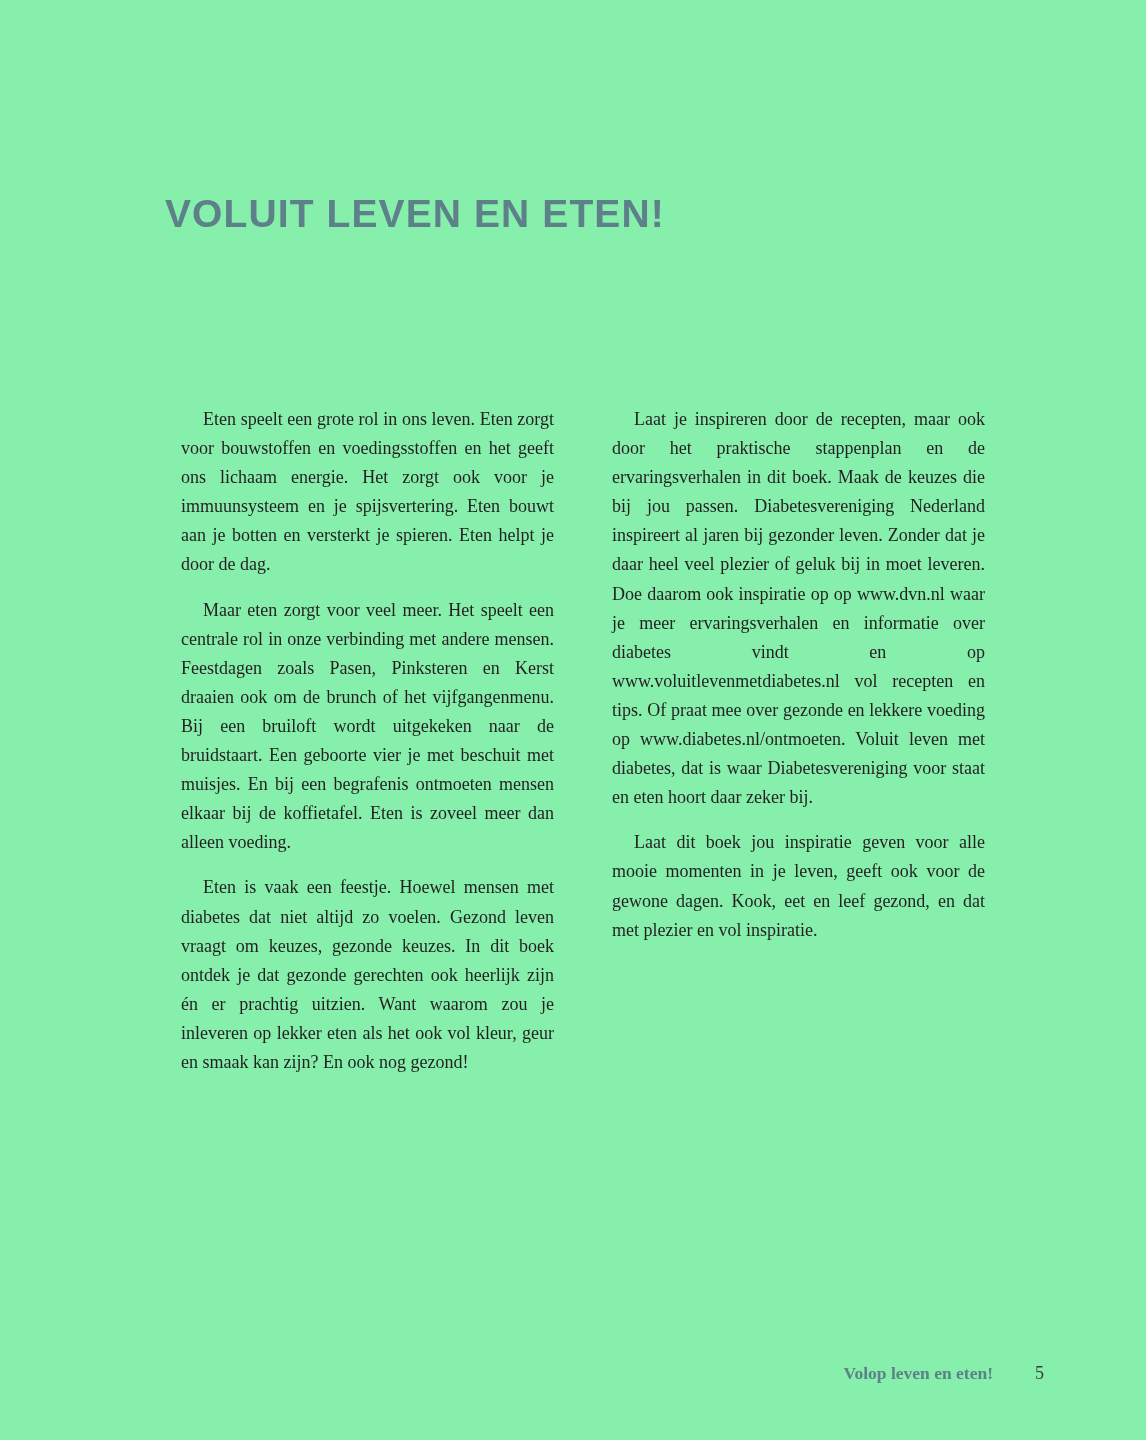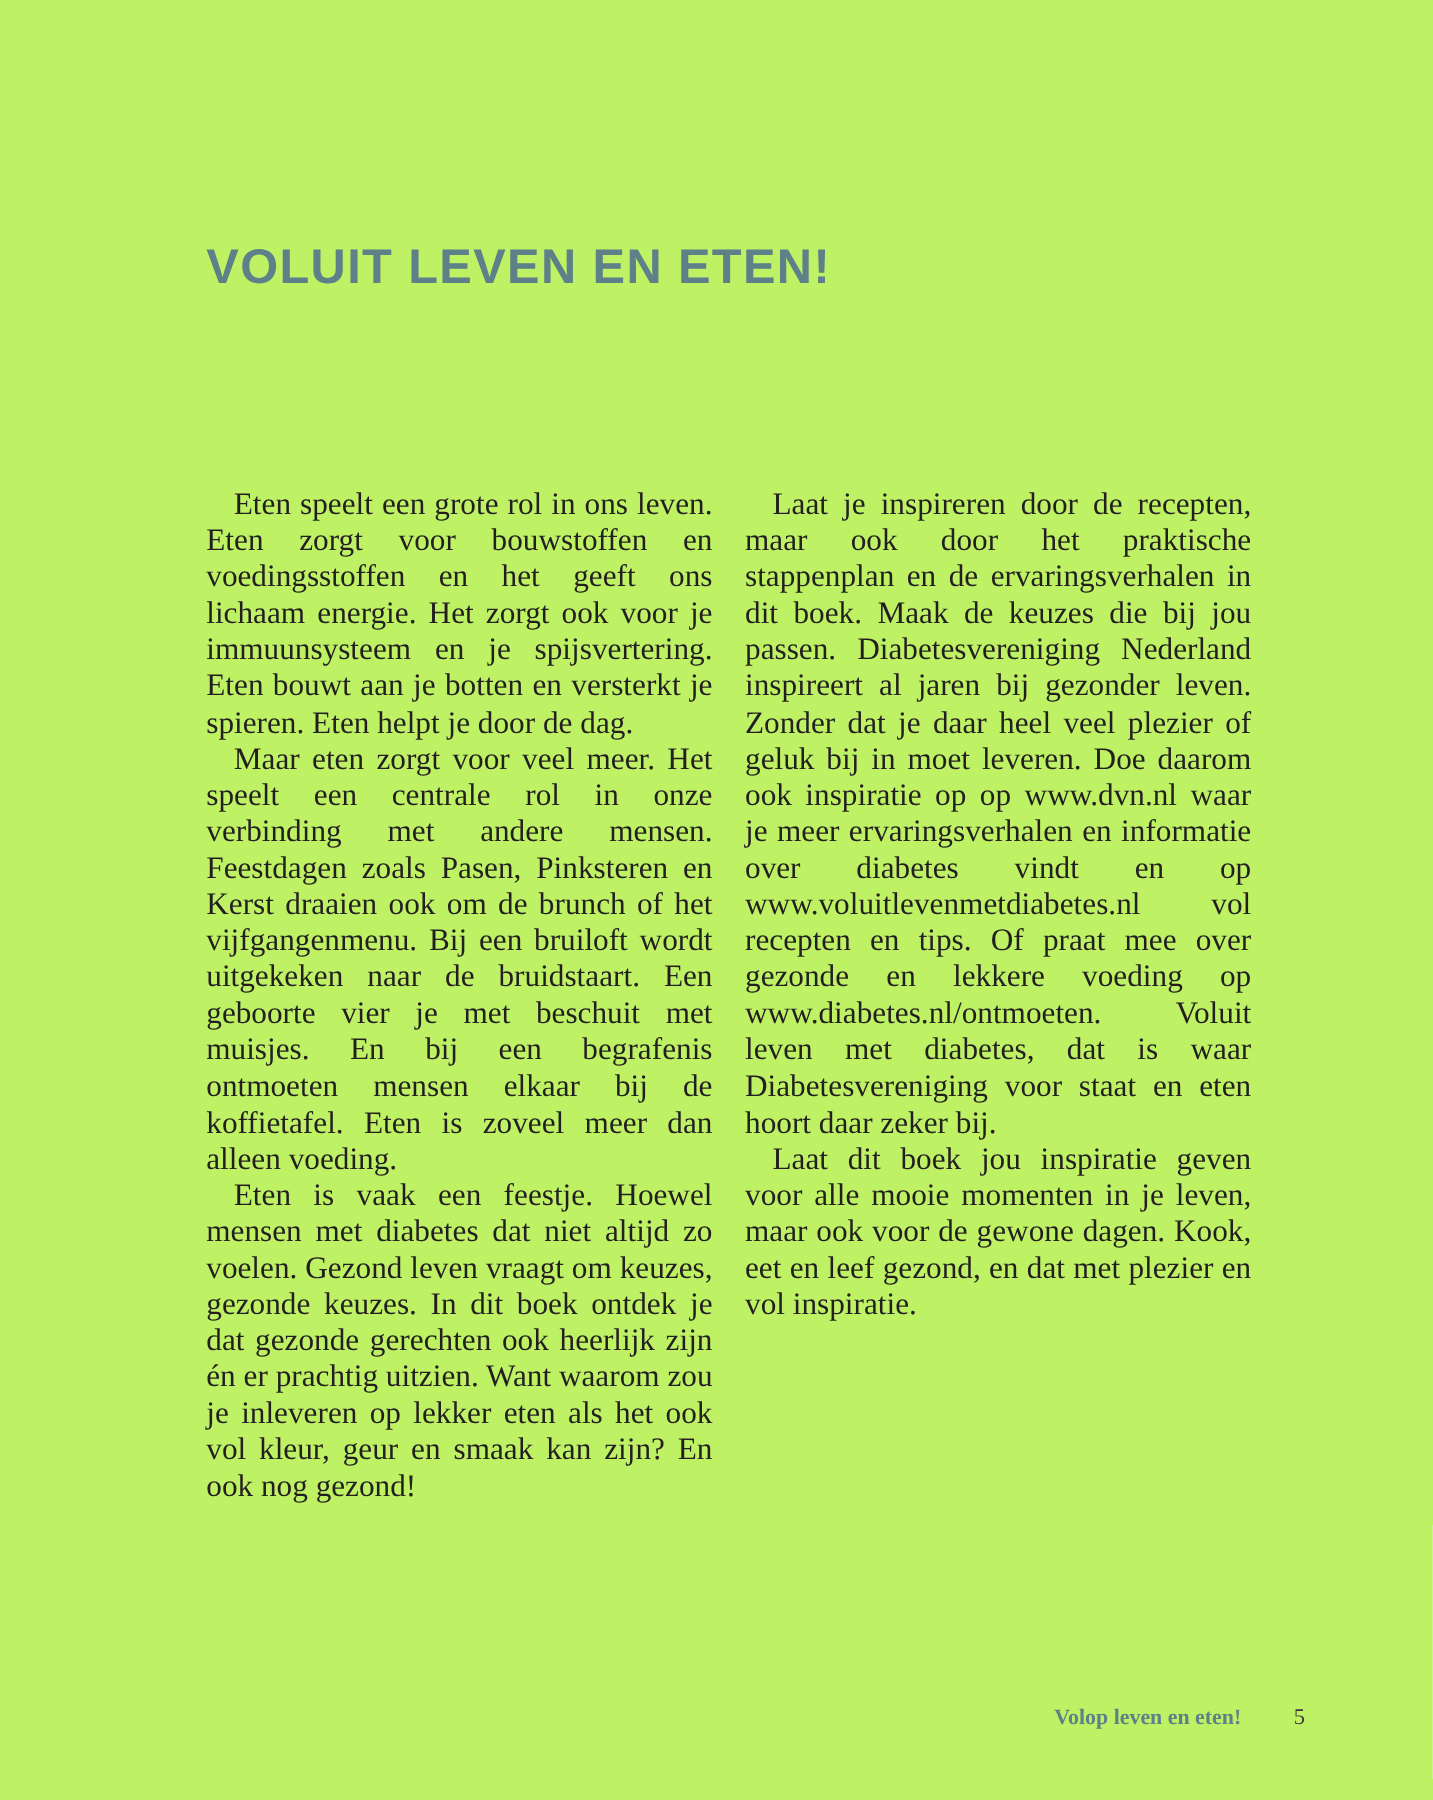--- a/index.html
+++ b/index.html
@@ -11,21 +11,21 @@
     height: 1440px;
     background: #ffffff;
     font-family: "Liberation Serif", serif;
     position: relative;
     overflow: hidden;
   }
 
   .page {
     position: absolute;
     inset: 0;
-    background: #bef264;
+    background: #86efac;
     padding-left: 11px;
   }
 
   
   .page-title {
     position: absolute;
     left: 165px;
     top: 166px;
     font-family: "Liberation Sans", sans-serif;
     font-size: 39px;
@@ -45,23 +45,23 @@
     display: flex;
     flex-direction: row;
     gap: 26px;
   }
   .column {
     width: 405px;
     flex: 0 0 405px;
   }
 
   .body-par {
-    margin: 0;
+    margin: 16px;
     font-family: "Liberation Serif", serif;
-    font-size: 25px;
+    font-size: 18px;
     line-height: 29.1px;
     color: #231f20;
     text-align: justify;
     text-justify: inter-word;
     text-indent: 22px;
     hyphens: manual;
   }
 
   
   .signature {
@@ -123,21 +123,21 @@
   <div class="columns">
 
     <div class="column">
       <p class="body-par">Eten speelt een grote rol in ons leven. Eten zorgt voor bouwstoffen en voedingsstoffen en het geeft ons lichaam energie. Het zorgt ook voor je immuunsysteem en je spijsvertering. Eten bouwt aan je botten en versterkt je spieren. Eten helpt je door de dag.</p>
       <p class="body-par">Maar eten zorgt voor veel meer. Het speelt een centrale rol in onze verbinding met andere mensen. Feestdagen zoals Pasen, Pinksteren en Kerst draaien ook om de brunch of het vijfgangenmenu. Bij een bruiloft wordt uitgekeken naar de bruidstaart. Een geboorte vier je met beschuit met muisjes. En bij een begrafenis ontmoeten mensen elkaar bij de koffietafel. Eten is zoveel meer dan alleen voeding.</p>
       <p class="body-par">Eten is vaak een feestje. Hoewel mensen met diabetes dat niet altijd zo voelen. Gezond leven vraagt om keuzes, gezonde keuzes. In dit boek ontdek je dat gezonde gerechten ook heerlijk zijn én er prachtig uitzien. Want waarom zou je inleveren op lekker eten als het ook vol kleur, geur en smaak kan zijn? En ook nog gezond!</p>
     </div>
 
     <div class="column">
       <p class="body-par">Laat je inspireren door de recepten, maar ook door het praktische stappenplan en de ervaringsverhalen in dit boek. Maak de keuzes die bij jou passen. Diabetesvereniging Nederland inspireert al jaren bij gezonder leven. Zonder dat je daar heel veel plezier of geluk bij in moet leveren. Doe daarom ook inspiratie op op www.dvn.nl waar je meer ervaringsverhalen en informatie over diabetes vindt en op www.voluitlevenmetdiabetes.nl vol recepten en tips. Of praat mee over gezonde en lekkere voeding op www.diabetes.nl/ontmoeten. Voluit leven met diabetes, dat is waar Diabetesvereniging voor staat en eten hoort daar zeker bij.</p>
-      <p class="body-par">Laat dit boek jou inspiratie geven voor alle mooie momenten in je leven, maar ook voor de gewone dagen. Kook, eet en leef gezond, en dat met plezier en vol inspiratie.</p>
+      <p class="body-par">Laat dit boek jou inspiratie geven voor alle mooie momenten in je leven, geeft ook voor de gewone dagen. Kook, eet en leef gezond, en dat met plezier en vol inspiratie.</p>
 
     </div>
 
   </div>
 
   <div class="footer">
     <span class="footer-title">Volop leven en eten!</span>
     <span class="footer-pageno">5</span>
   </div>
 

